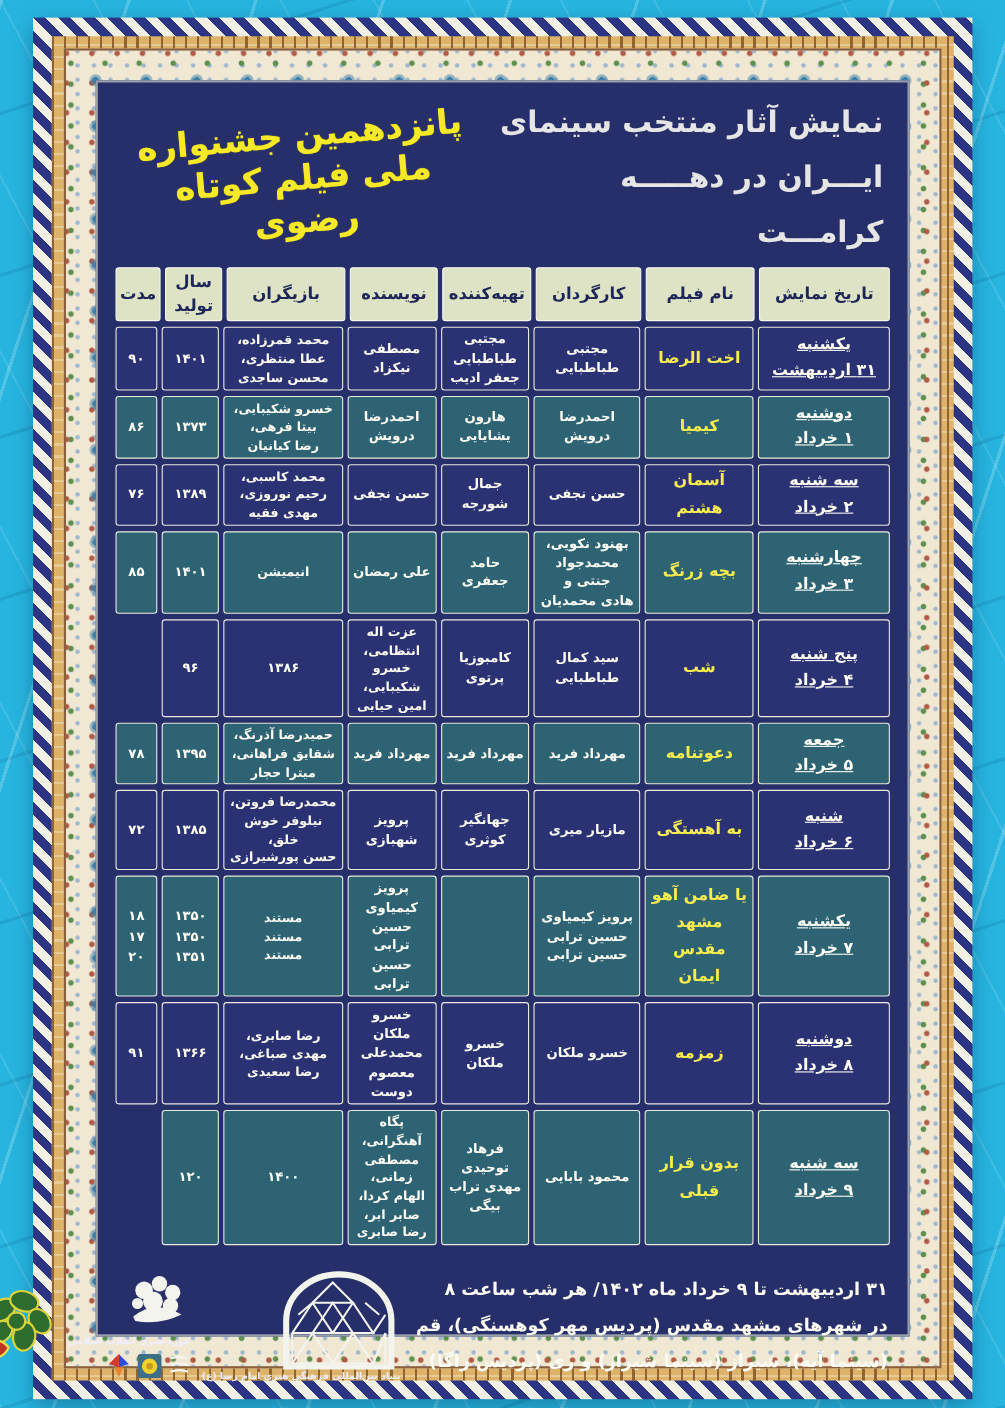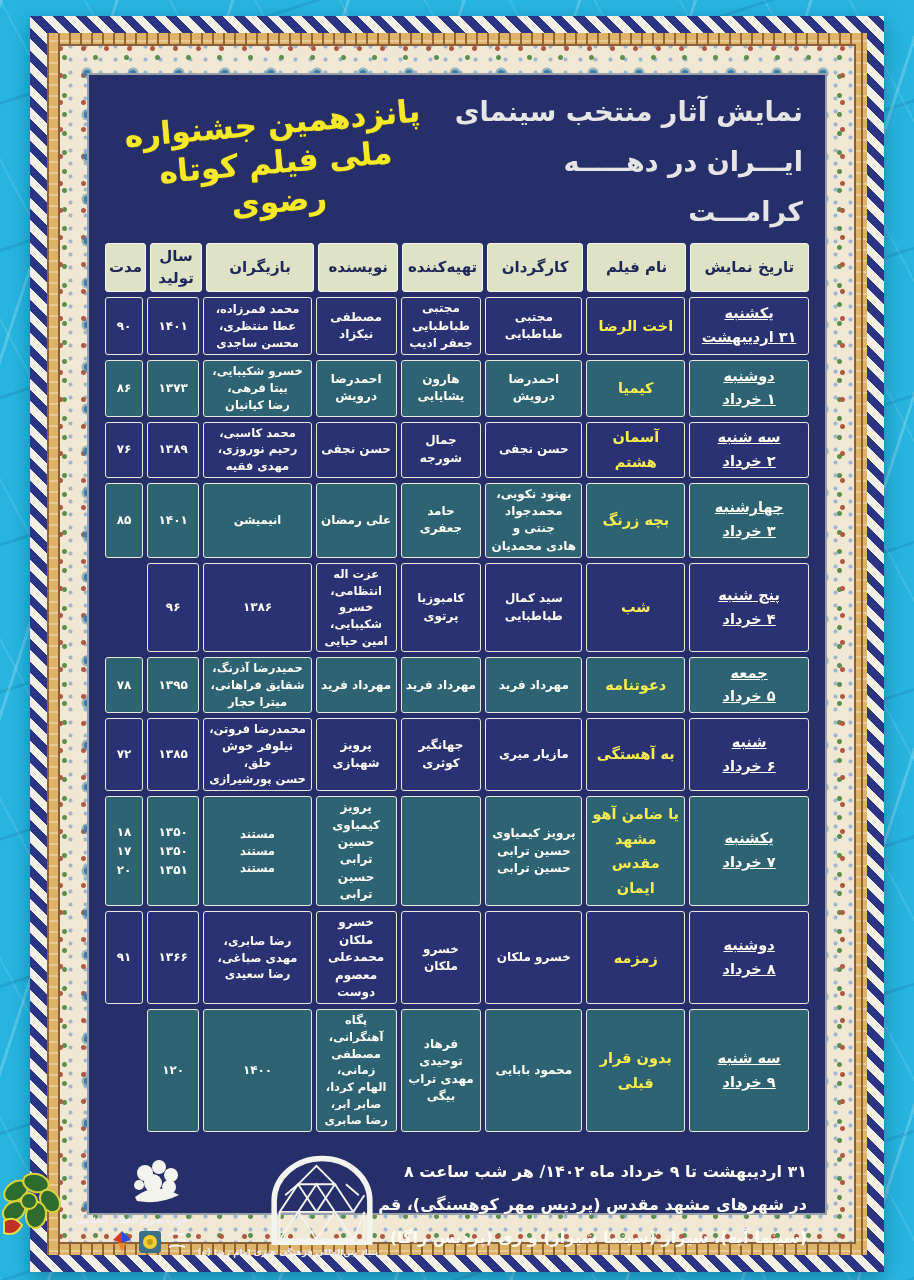--- a/index.html
+++ b/index.html
@@ -49,21 +49,21 @@
     font-weight:bold;font-size:12px;line-height:1.45;}
   .head .cell{background:#dde3c4;color:#1e2557;font-size:15px;border-color:#f6f6ef;}
   .t-row.navy .cell{background:#2a3274;}
   .t-row.teal .cell{background:#2e6374;}
   .cell.c-date{font-size:14.5px;line-height:1.65;text-decoration:underline;}
   .cell.c-film{color:#f8ed4e;font-size:14.5px;line-height:1.7;}
   .cell.c-year,.cell.c-dur{font-size:12px;line-height:1.6;}
   .cell.c-cast{font-size:11.5px;}
 
   
-  .ftr{flex:0 0 138px;display:flex;align-items:center;padding:4px 2px 0 0;}
+  .ftr{flex:0 0 138px;display:flex;align-items:center;gap:14px;padding:4px 2px 0 0;}
   .ftr-text{color:#fdfdf5;font-weight:bold;font-size:16px;line-height:2.05;text-align:right;white-space:nowrap;}
   .logos{display:flex;align-items:center;gap:10px;flex:1 1 auto;justify-content:flex-start;}
   .logo-col{display:flex;flex-direction:column;align-items:flex-start;gap:2px;}
   .logo-caption{color:#eef;font-size:8.5px;font-weight:bold;white-space:nowrap;}
   .mini-row{display:flex;gap:6px;align-items:center;margin-top:3px;}
 </style>
 </head>
 <body>
 
 <div class="poster">

